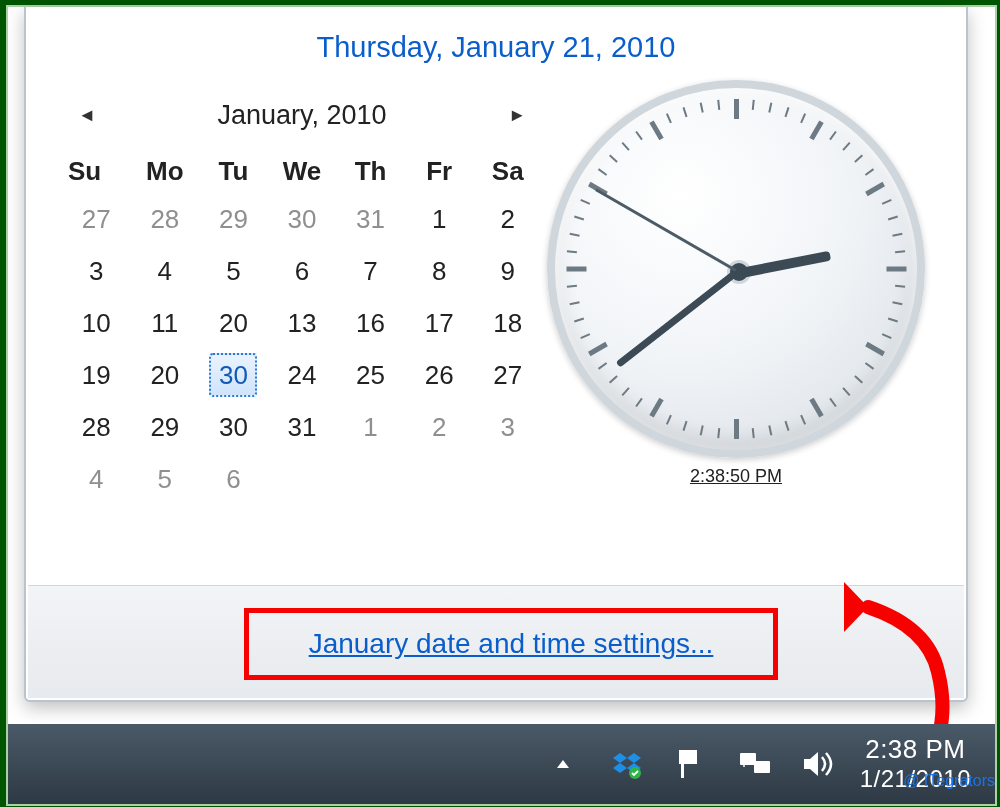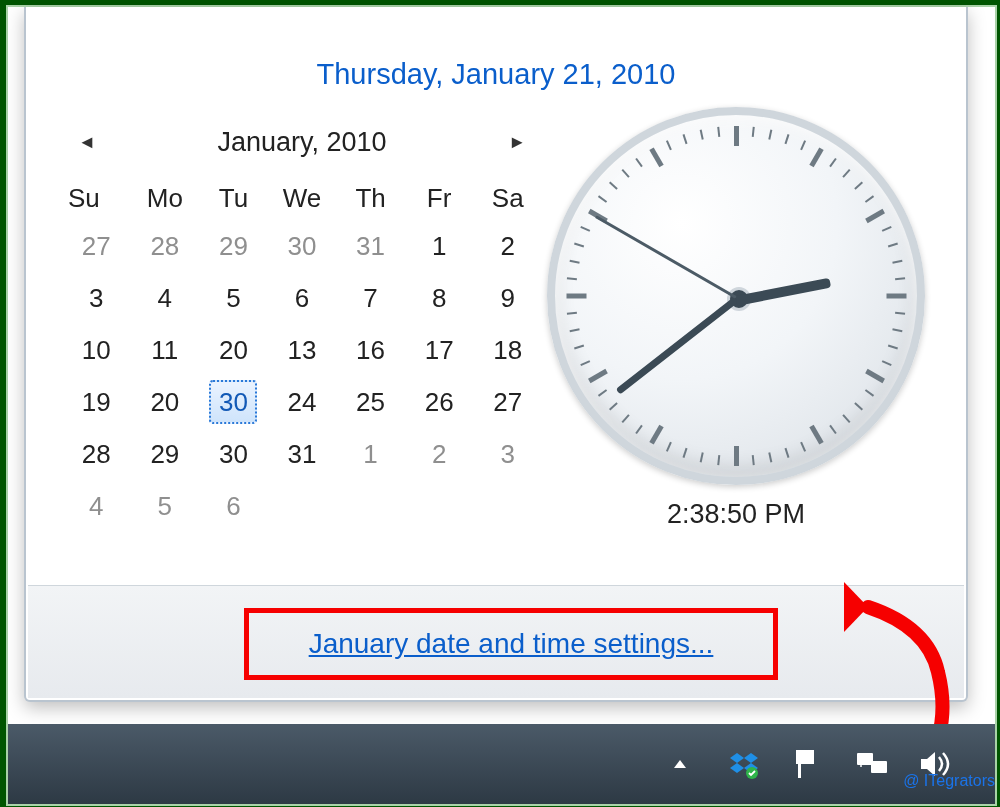--- a/index.html
+++ b/index.html
@@ -1,45 +1,45 @@
 <!DOCTYPE html>
 <html><head>
 <meta charset="utf-8">
 <style>
   html,body{margin:0;padding:0;width:1000px;height:807px;font-family:"Segoe UI",Tahoma,sans-serif;background:#005500;overflow:hidden;}
   .frame{position:absolute;left:6px;top:5px;width:987px;height:797px;border:2px solid #a9d2a8;background:#fff;}
   .popup{position:absolute;left:16px;top:0;width:940px;height:693px;border:2px solid #b9c4cf;border-top:none;border-radius:0 0 6px 6px;background:#fff;box-shadow:0 6px 18px rgba(0,0,0,.25);}
-  .header{width:100%;text-align:center;padding-top:24px;margin-top:27px;}
+  .header{width:100%;text-align:center;padding-top:24px;}
   .header-date{font-size:29px;color:#0a5ecb;font-weight:400;}
   .body{display:flex;padding:22px 36px 0 36px;}
   
   .cal{width:480px;}
   .cal-head{display:flex;align-items:center;justify-content:space-between;padding:14px 16px 18px 16px;}
   .cal-arrow{font-size:18px;color:#333;cursor:pointer;user-select:none;}
   .cal-title{font-size:27px;color:#222;}
   .cal-grid{display:grid;grid-template-columns:repeat(7,1fr);gap:0;}
   .cal-cell{height:52px;line-height:52px;font-size:26px;color:#222;text-align:center;}
-  .cal-cell.dow{font-weight:400;color:#222;height:44px;line-height:44px;font-size:26px;}
+  .cal-cell.dow{font-weight:700;color:#222;height:44px;line-height:44px;font-size:26px;}
   .cal-cell.dow.first{text-align:left;padding-left:6px;}
   .cal-cell.other{color:#8f8f8f;}
   .cal-cell.sel span{display:inline-block;min-width:44px;height:40px;line-height:40px;border:2px dotted #2a79d8;background:linear-gradient(#eaf3ff,#cfe4fb);border-radius:4px;color:#1259b6;}
   
   .clk{flex:1;display:flex;flex-direction:column;align-items:center;}
   .clock-face{width:362px;height:362px;border-radius:50%;position:relative;margin-top:-6px;
     background:radial-gradient(circle at 35% 30%,#ffffff 0%,#f2f5f8 45%,#d7dde3 100%);
     border:8px solid #cfd6dc;box-shadow:inset 0 4px 14px rgba(255,255,255,.9),inset 0 -8px 20px rgba(0,0,0,.12),0 2px 6px rgba(0,0,0,.2);}
   .tick{position:absolute;left:50%;top:50%;background:#6e7a83;transform-origin:center top;}
   .tick.major{width:5px;height:20px;margin-left:-2.5px;}
   .tick.minor{width:2px;height:10px;margin-left:-1px;}
   .hand{position:absolute;left:50%;top:50%;background:#3b4a55;transform-origin:left center;height:8px;border-radius:4px;}
   .hand.hour{width:96px;height:10px;}
   .hand.min{width:150px;height:7px;}
   .hand.sec{width:162px;height:3px;background:#4c5b66;}
   .hub{position:absolute;left:50%;top:50%;width:18px;height:18px;margin:-9px 0 0 -9px;background:#3b4a55;border-radius:50%;border:3px solid #cfd6dc;}
-  .digital{font-size:27px;color:#222;margin-top:14px;}
+  .digital{font-size:18px;color:#222;margin-top:8px;text-decoration:underline;}
   
   .footer{position:absolute;left:2px;right:2px;bottom:2px;height:112px;background:linear-gradient(#f2f4f6,#e7eaee);border-top:1px solid #cfd6dc;}
   .link-wrap{position:absolute;left:216px;top:22px;width:524px;height:62px;border:5px solid #f60000;display:flex;align-items:center;justify-content:center;}
   .link{font-size:28px;color:#0a5ecb;text-decoration:underline;cursor:pointer;}
   
   .taskbar{position:absolute;left:0;right:0;bottom:0;height:80px;background:linear-gradient(#4b5a68,#2d3944);display:flex;align-items:center;justify-content:flex-end;padding-right:18px;color:#fff;}
   .tray{display:flex;align-items:center;gap:30px;margin-right:24px;}
   .tray-icon{width:34px;height:34px;display:flex;align-items:center;justify-content:center;}
   .clock-text{text-align:center;line-height:1.2;font-size:26px;letter-spacing:.5px;margin-right:6px;}
   .clock-text .d{font-size:24px;}
@@ -230,16 +230,20 @@
         </svg>
       </div>
       <div class="tray-icon">
         <svg width="34" height="30" viewBox="0 0 34 30">
           <polygon points="2,10 8,10 16,3 16,27 8,20 2,20" fill="#fff"></polygon>
           <path d="M20 8 Q26 15 20 22" stroke="#fff" stroke-width="2.5" fill="none"></path>
           <path d="M24 4 Q34 15 24 26" stroke="#fff" stroke-width="2.5" fill="none"></path>
         </svg>
       </div>
     </div>
+    <div class="clock-text">
+      <div>2:38 PM</div>
+      <div class="d">1/21/2010</div>
+    </div>
   </div>
 
   <div class="watermark">@ ITegrators</div>
 </div>
 
 </body></html>

